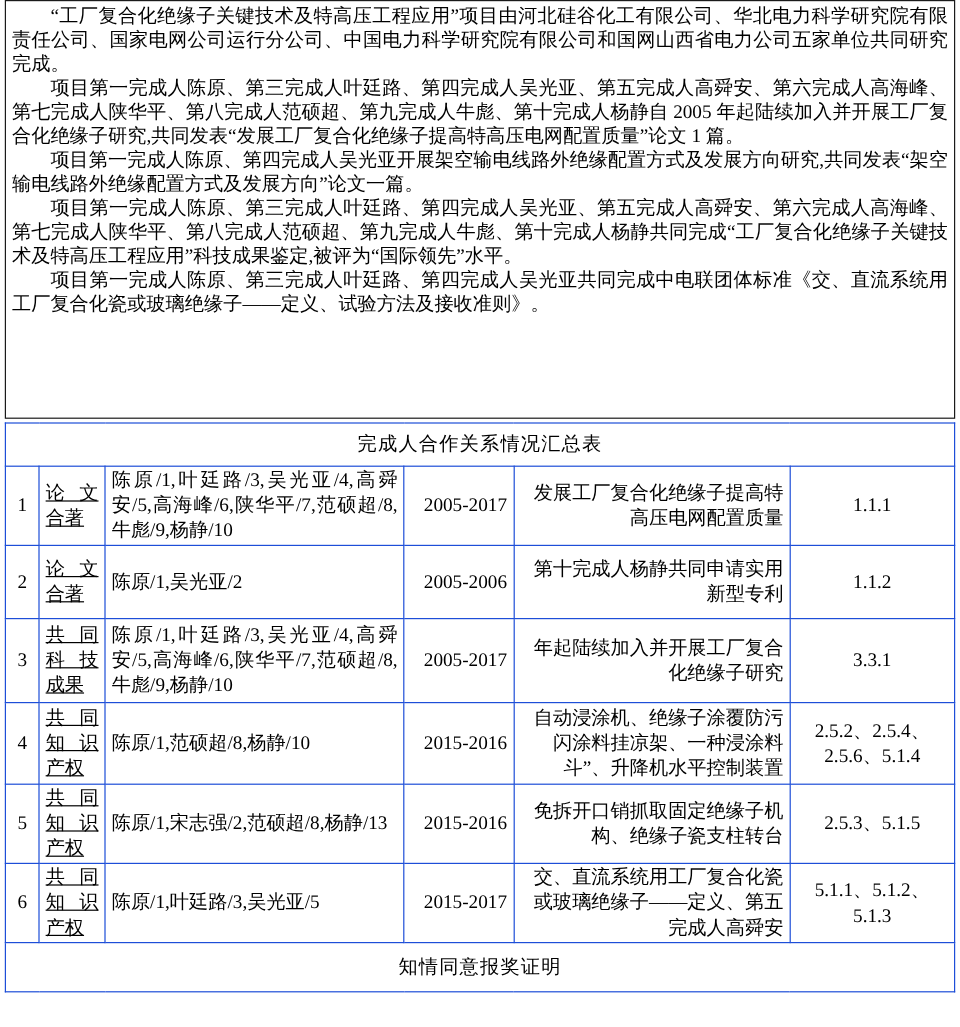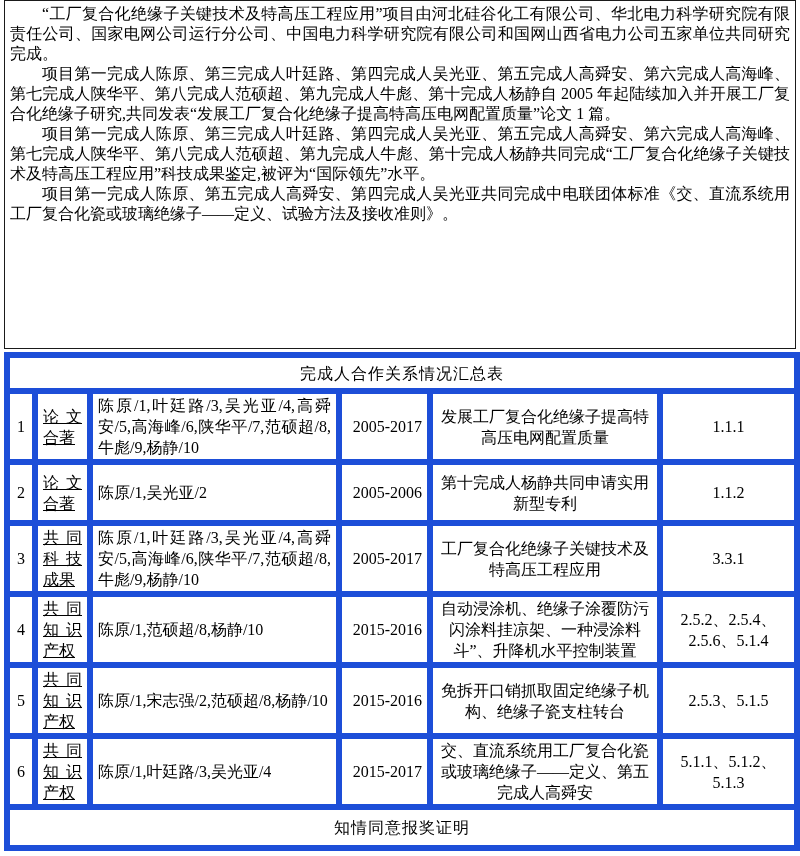--- a/index.html
+++ b/index.html
@@ -37,21 +37,21 @@
     line-height: 20px;
   }
   
   table.summary {
     border-collapse: collapse;
     table-layout: fixed;
     width: 792px;
     margin-top: 3px;
   }
   table.summary td, table.summary th {
-    border: 6px solid #1d4ed8;
+    border: 1px solid #1d4ed8;
     padding: 1px 5px;
     font-weight: normal;
     vertical-align: middle;
     line-height: 21px;
     overflow: hidden;
   }
   .col-no     { width: 28px; }
   .col-mode   { width: 55px; }
   .col-collab { width: 249px; }
   .col-period { width: 91px; }
@@ -81,33 +81,34 @@
     word-break: break-all;
     line-height: 22px;
     text-decoration: underline;
   }
   td.c-collab {
     text-align: justify;
     text-align-last: left;
     line-height: 21px;
   }
   td.c-period { text-align: right; }
-  td.c-result { text-align: center; line-height: 21px; margin-left: 44px; }
+  td.c-result { text-align: right; line-height: 21px; margin-left: 44px; }
   td.c-remark { text-align: center; padding: 1px 3px; line-height: 21px; }
 </style>
 </head>
 <body>
 
 <div class="page">
 
   <div class="text-box">
     <p>“工厂复合化绝缘子关键技术及特高压工程应用”项目由河北硅谷化工有限公司、华北电力科学研究院有限责任公司、国家电网公司运行分公司、中国电力科学研究院有限公司和国网山西省电力公司五家单位共同研究完成。</p>
     <p>项目第一完成人陈原、第三完成人叶廷路、第四完成人吴光亚、第五完成人高舜安、第六完成人高海峰、第七完成人陕华平、第八完成人范硕超、第九完成人牛彪、第十完成人杨静自 2005 年起陆续加入并开展工厂复合化绝缘子研究,共同发表“发展工厂复合化绝缘子提高特高压电网配置质量”论文 1 篇。</p>
+    <p>项目第一完成人陈原、第四完成人吴光亚开展架空输电线路外绝缘配置方式及发展方向研究,共同发表“架空输电线路外绝缘配置方式及发展方向”论文一篇。</p>
     <p>项目第一完成人陈原、第三完成人叶廷路、第四完成人吴光亚、第五完成人高舜安、第六完成人高海峰、第七完成人陕华平、第八完成人范硕超、第九完成人牛彪、第十完成人杨静共同完成“工厂复合化绝缘子关键技术及特高压工程应用”科技成果鉴定,被评为“国际领先”水平。</p>
-    <p>项目第一完成人陈原、第五完成人高舜安、第四完成人吴光亚共同完成中电联团体标准《交、直流系统用工厂复合化瓷或玻璃绝缘子——定义、试验方法及接收准则》。</p>
+    <p>项目第一完成人陈原、第三完成人叶廷路、第四完成人吴光亚共同完成中电联团体标准《交、直流系统用工厂复合化瓷或玻璃绝缘子——定义、试验方法及接收准则》。</p>
   </div>
 
   <table class="summary">
     <colgroup>
       <col class="col-no">
       <col class="col-mode">
       <col class="col-collab">
       <col class="col-period">
       <col class="col-result">
       <col class="col-remark">
@@ -135,46 +136,46 @@
       <td class="c-period">2005-2006</td>
       <td class="c-result">第十完成人杨静共同申请实用新型专利</td>
       <td class="c-remark">1.1.2</td>
     </tr>
 
     <tr class="r3">
       <td class="c-no">3</td>
       <td class="c-mode">共同科技成果</td>
       <td class="c-collab">陈原/1,叶廷路/3,吴光亚/4,高舜安/5,高海峰/6,陕华平/7,范硕超/8,牛彪/9,杨静/10</td>
       <td class="c-period">2005-2017</td>
-      <td class="c-result">工厂复合化绝缘子关键技术及特高压工程应用</td>
+      <td class="c-result">年起陆续加入并开展工厂复合化绝缘子研究</td>
       <td class="c-remark">3.3.1</td>
     </tr>
 
     <tr class="r4">
       <td class="c-no">4</td>
       <td class="c-mode">共同知识产权</td>
       <td class="c-collab">陈原/1,范硕超/8,杨静/10</td>
       <td class="c-period">2015-2016</td>
       <td class="c-result">自动浸涂机、绝缘子涂覆防污闪涂料挂凉架、一种浸涂料斗”、升降机水平控制装置</td>
       <td class="c-remark">2.5.2、2.5.4、2.5.6、5.1.4</td>
     </tr>
 
     <tr class="r5">
       <td class="c-no">5</td>
       <td class="c-mode">共同知识产权</td>
-      <td class="c-collab">陈原/1,宋志强/2,范硕超/8,杨静/10</td>
+      <td class="c-collab">陈原/1,宋志强/2,范硕超/8,杨静/13</td>
       <td class="c-period">2015-2016</td>
       <td class="c-result">免拆开口销抓取固定绝缘子机构、绝缘子瓷支柱转台</td>
       <td class="c-remark">2.5.3、5.1.5</td>
     </tr>
 
     <tr class="r6">
       <td class="c-no">6</td>
       <td class="c-mode">共同知识产权</td>
-      <td class="c-collab">陈原/1,叶廷路/3,吴光亚/4</td>
+      <td class="c-collab">陈原/1,叶廷路/3,吴光亚/5</td>
       <td class="c-period">2015-2017</td>
       <td class="c-result">交、直流系统用工厂复合化瓷或玻璃绝缘子——定义、第五完成人高舜安</td>
       <td class="c-remark">5.1.1、5.1.2、5.1.3</td>
     </tr>
 
     <tr class="r-foot">
       <td colspan="6" class="footer-cell">知情同意报奖证明</td>
     </tr>
   </tbody>
     </table>

